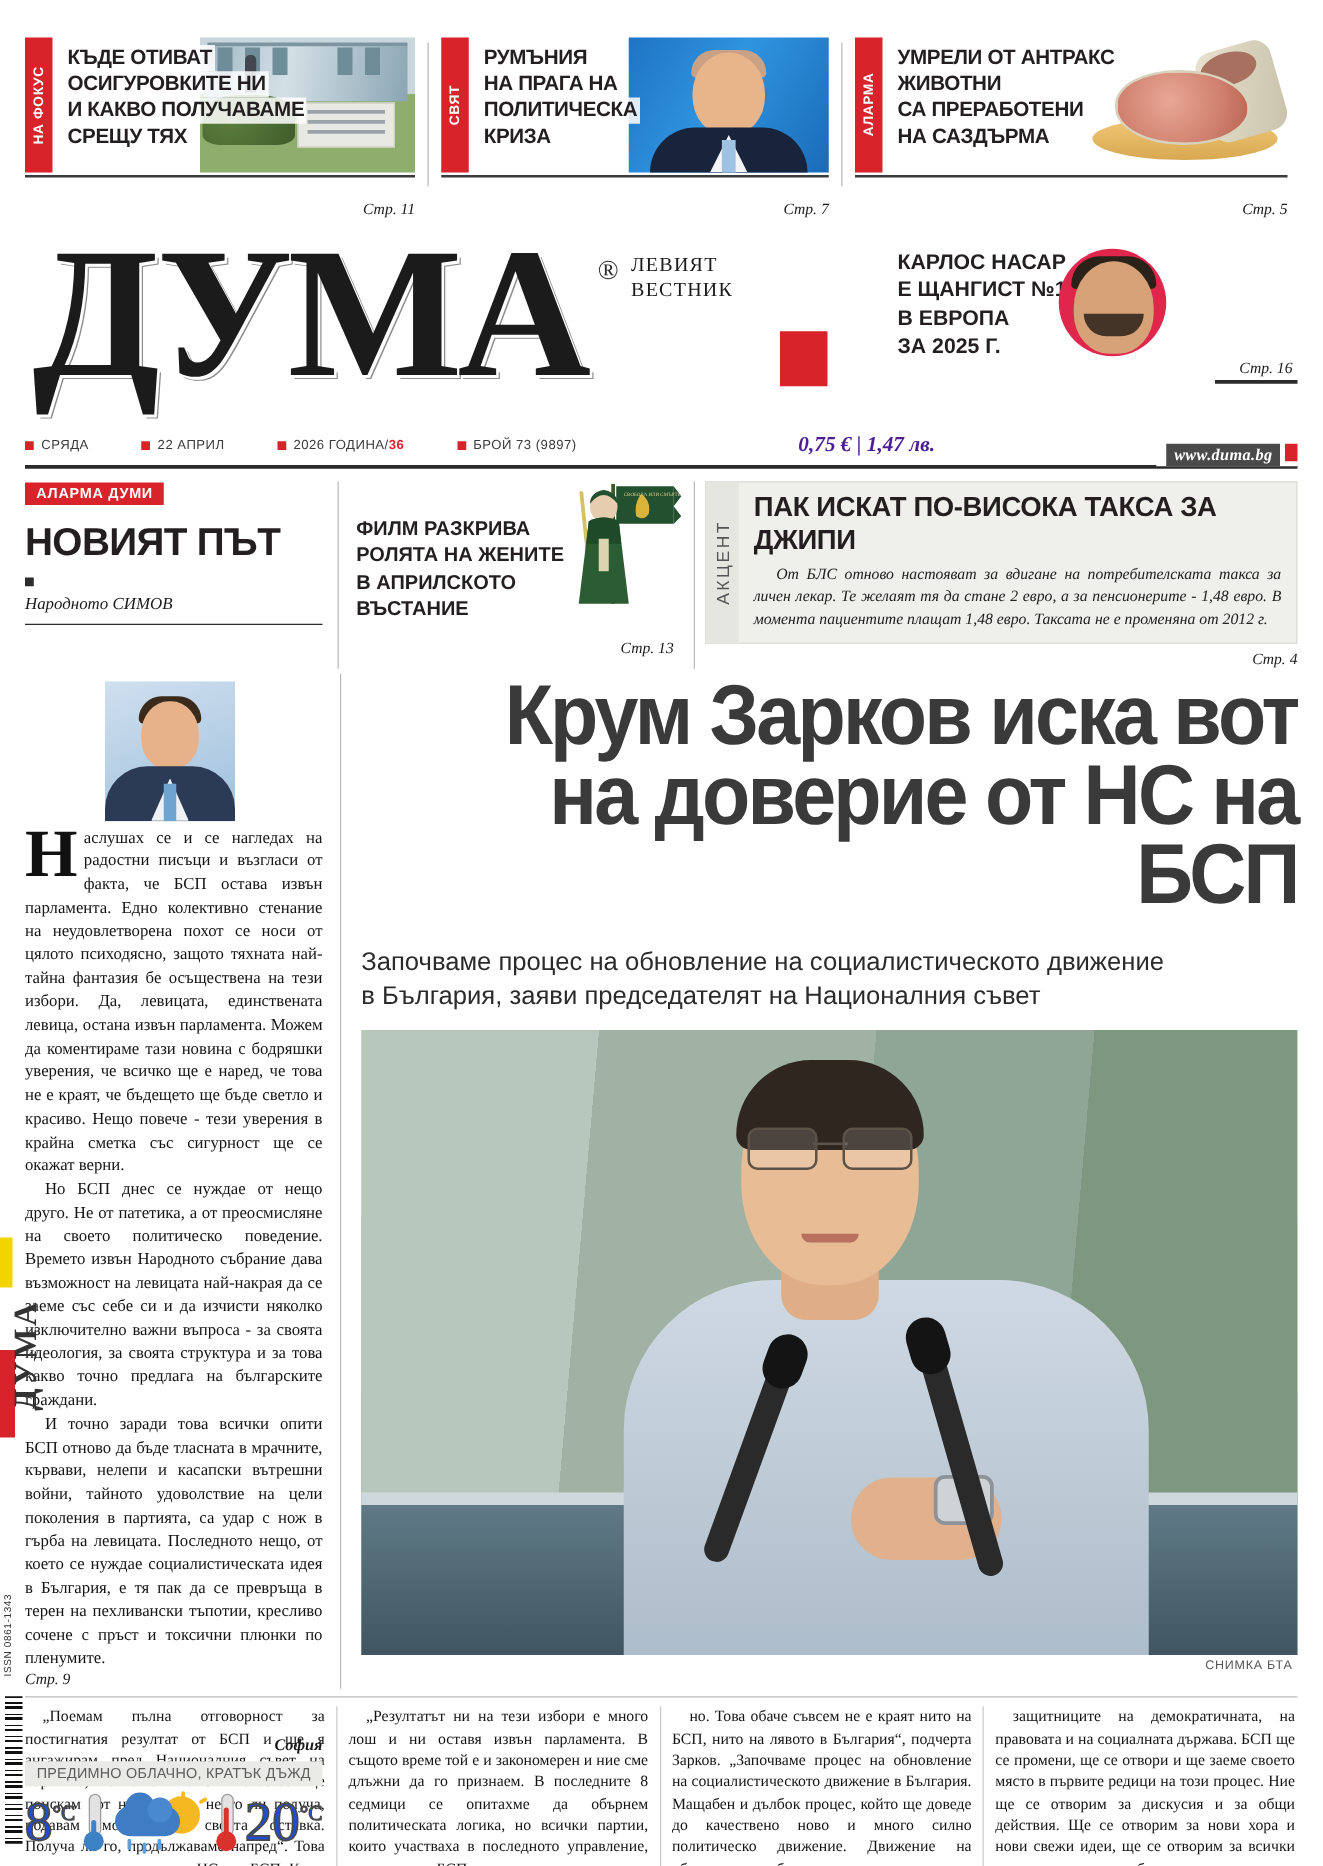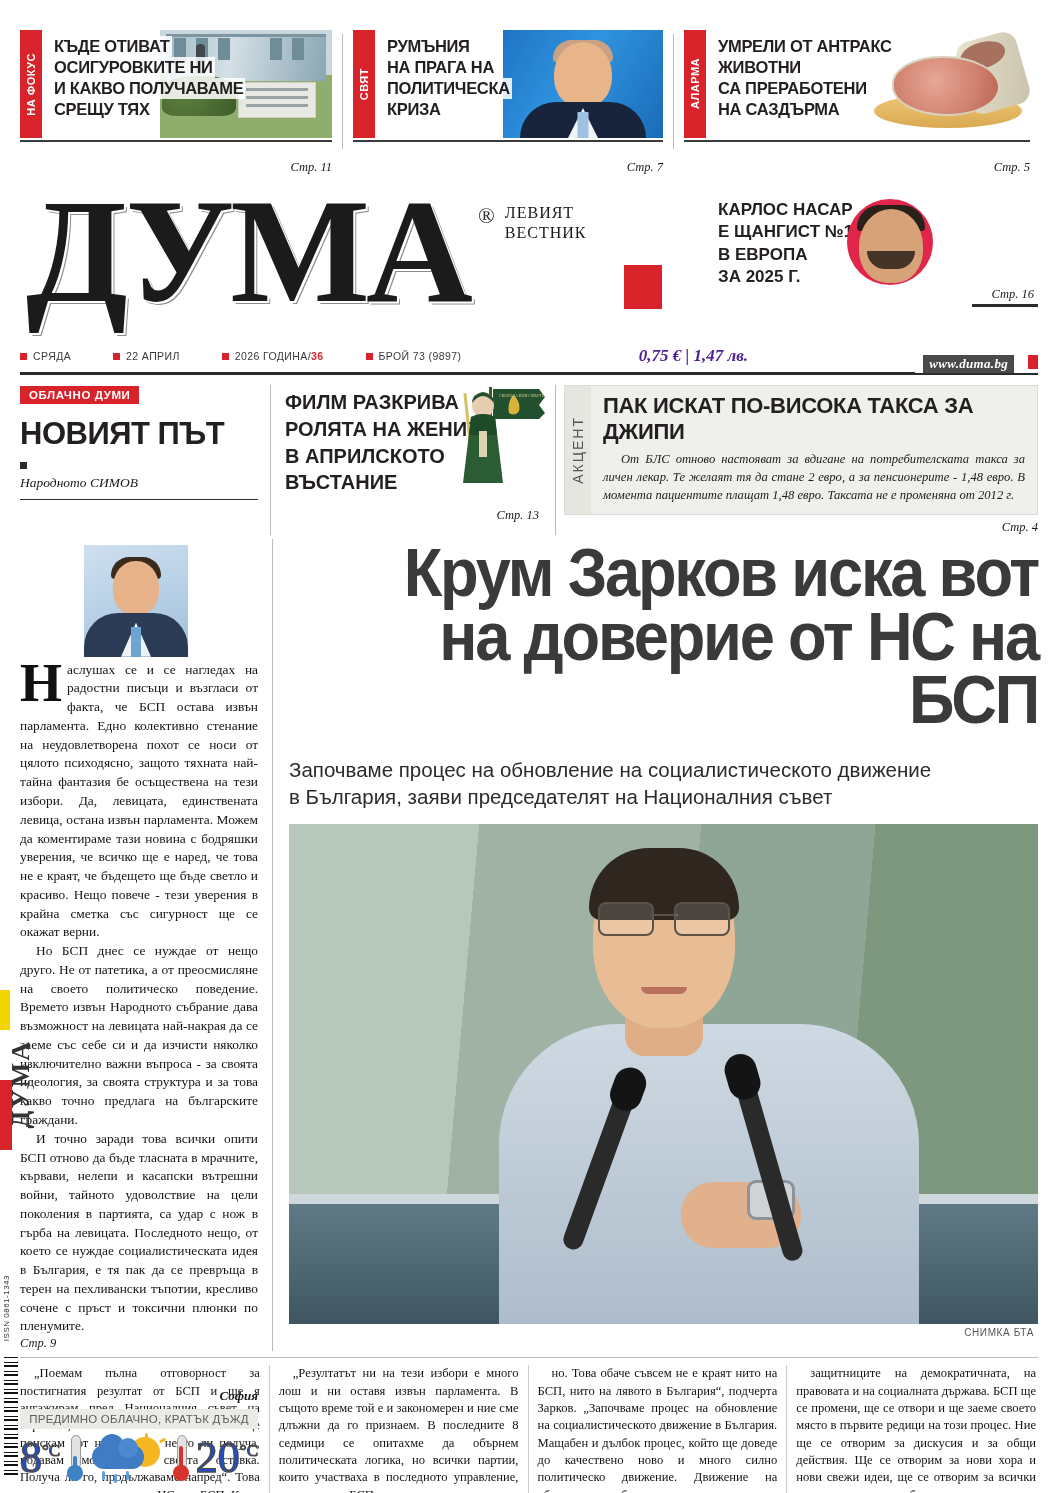--- a/index.html
+++ b/index.html
@@ -108,21 +108,21 @@
   .dl-item{display:flex;align-items:center;margin-right:42px;white-space:nowrap;}
   .sq{width:7px;height:7px;background:#d8232a;margin-right:6px;display:inline-block;}
   .dl-item b{color:#d8232a;}
   .price{
     margin-left:auto;font-family:"Liberation Serif",serif;font-style:italic;
     font-weight:bold;font-size:17px;color:#4c1d95;padding-right:290px;
   }
   .siterule{position:relative;border-bottom:3px solid #2b2b2b;margin-top:6px;}
   .site{
     position:absolute;right:0;bottom:-1px;background:#fff;padding-left:8px;
-    display:flex;align-items:flex-start;gap:14px;
+    display:flex;align-items:flex-start;gap:4px;
   }
   .site-url{
     font-family:"Liberation Serif",serif;font-style:italic;font-weight:bold;font-size:13px;
     color:#fff;background:#4a4a4a;padding:1px 6px;letter-spacing:.3px;
   }
   .site-sq{width:10px;height:14px;background:#d8232a;display:inline-block;}
 
   
   .strip2{display:flex;margin-top:10px;gap:0;align-items:stretch;}
   .s2-col1{flex:0 0 238px;padding-right:12px;}
@@ -135,22 +135,22 @@
     font-family:"Liberation Sans",sans-serif;font-weight:bold;
     font-size:31px;letter-spacing:-.5px;color:#231f20;margin:12px 0 10px;
     text-transform:uppercase;
   }
   .op-sq{width:7px;height:7px;background:#2b2b2b;display:block;margin-bottom:6px;}
   .op-author{font-family:"Liberation Serif",serif;font-style:italic;font-size:13.5px;color:#1a1a1a;}
   .op-rule{border-bottom:1.5px solid #2b2b2b;margin-top:8px;}
 
   .s2-col2{flex:0 0 260px;padding:0 10px 0 14px;border-left:1px solid #bbb;position:relative;}
   .film-txt{
-    font-family:"Liberation Sans",sans-serif;font-weight:bold;font-size:20px;
-    line-height:1.34;color:#231f20;text-transform:uppercase;padding-top:4px;
+    font-family:"Liberation Sans",sans-serif;font-weight:bold;font-size:16px;
+    line-height:1.34;color:#231f20;text-transform:uppercase;padding-top:4px;margin-top:24px;
   }
   .film-pic{position:absolute;right:6px;top:2px;width:100px;height:104px;}
   .film-page{text-align:right;font-style:italic;font-size:12.5px;margin-top:12px;padding-right:6px;}
 
   .s2-col3{flex:1 1 auto;display:flex;flex-direction:column;border-left:1px solid #bbb;padding-left:8px;}
   .acc-row{display:flex;align-items:stretch;background:#efefeb;border:1px solid #dcdcd6;}
   .acc-kick{
     flex:0 0 26px;display:flex;align-items:center;justify-content:center;
     font-family:"Liberation Sans",sans-serif;font-size:14px;letter-spacing:2px;color:#555;
     background:#e6e6e0;
@@ -425,21 +425,21 @@
   </div>
   <div class="siterule">
     <div class="site">
       <span class="site-url">www.duma.bg</span>
       <i class="site-sq"></i>
     </div>
   </div>
 
   <div class="strip2">
     <div class="s2-col1">
-      <div class="badge">ОБЛАЧНО ДУМИ</div>
+      <div class="badge">АЛАРМА ДУМИ</div>
       <div class="op-title">НОВИЯТ ПЪТ</div>
       <i class="op-sq"></i>
       <div class="op-author">Народното СИМОВ</div>
       <div class="op-rule"></div>
     </div>
 
     <div class="s2-col2">
       <div class="film-txt">
         <div>ФИЛМ РАЗКРИВА</div>
         <div>РОЛЯТА НА ЖЕНИТЕ</div>

